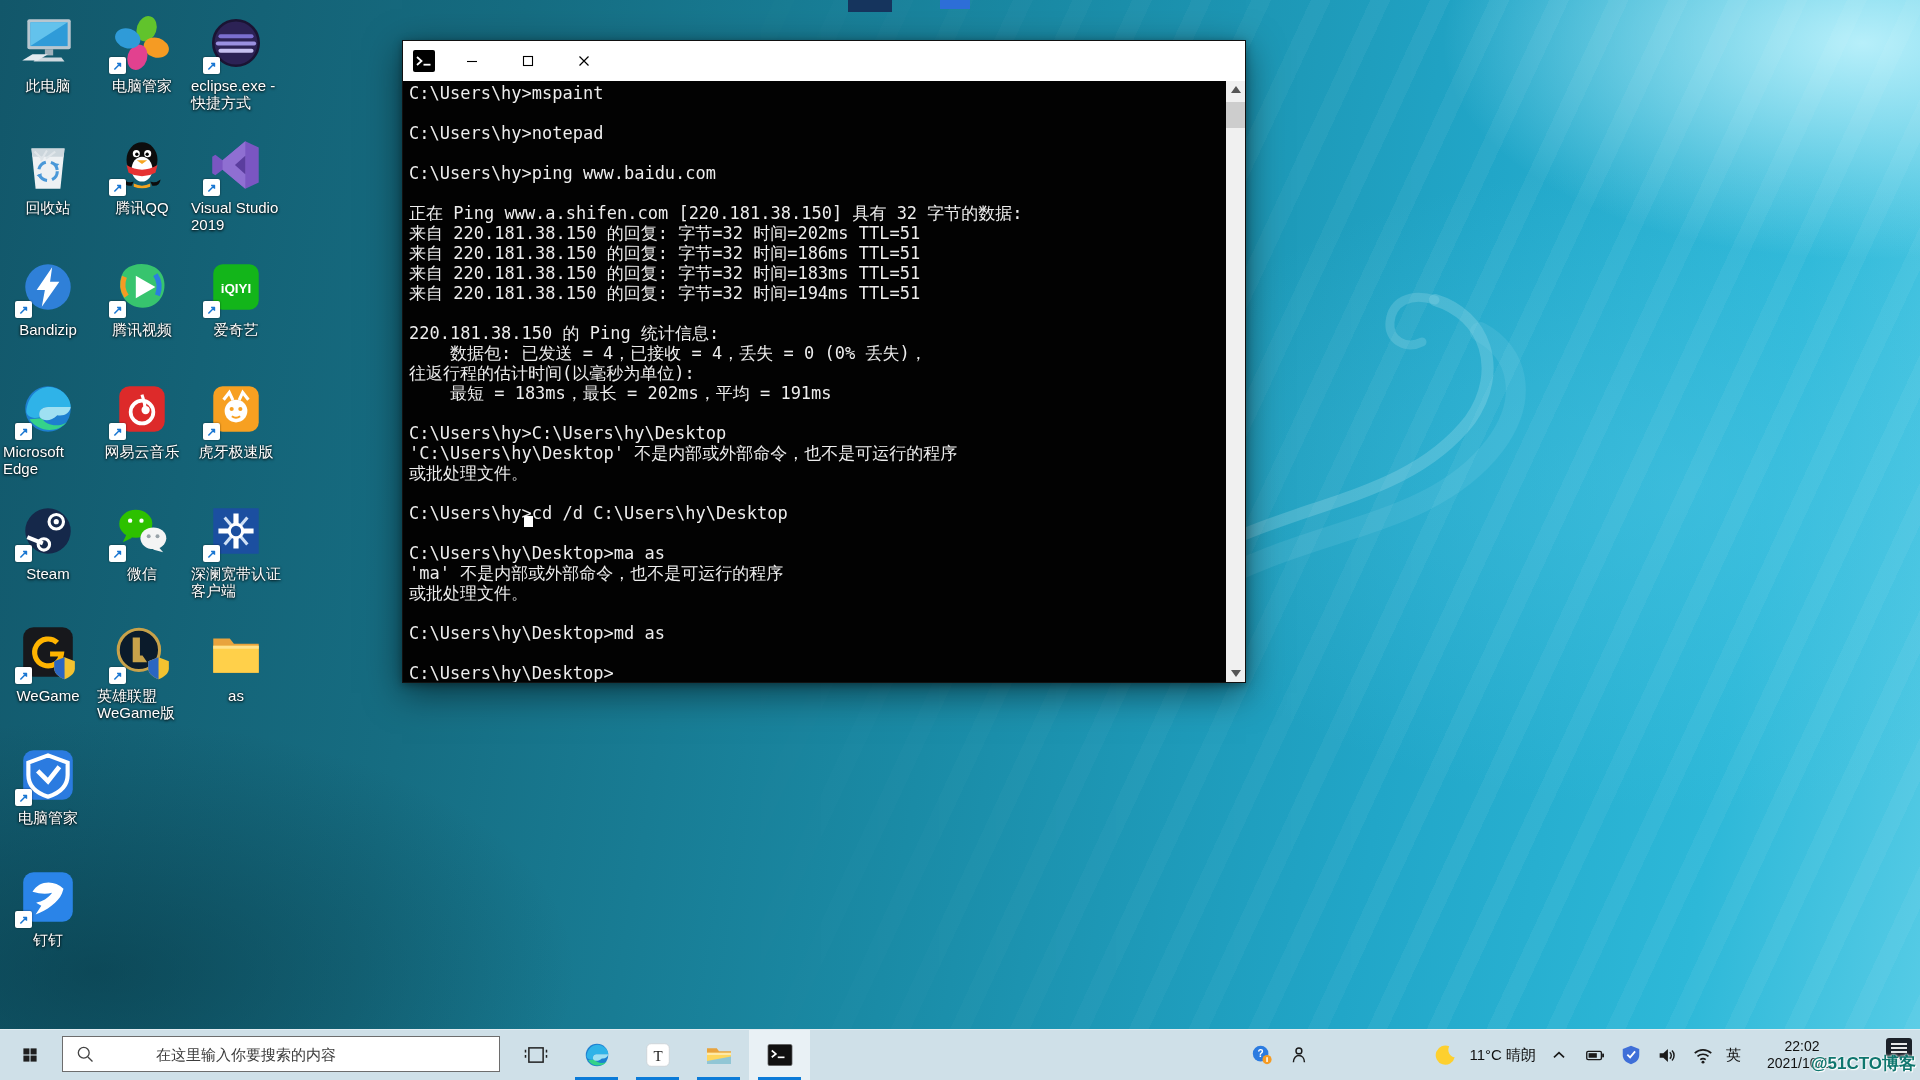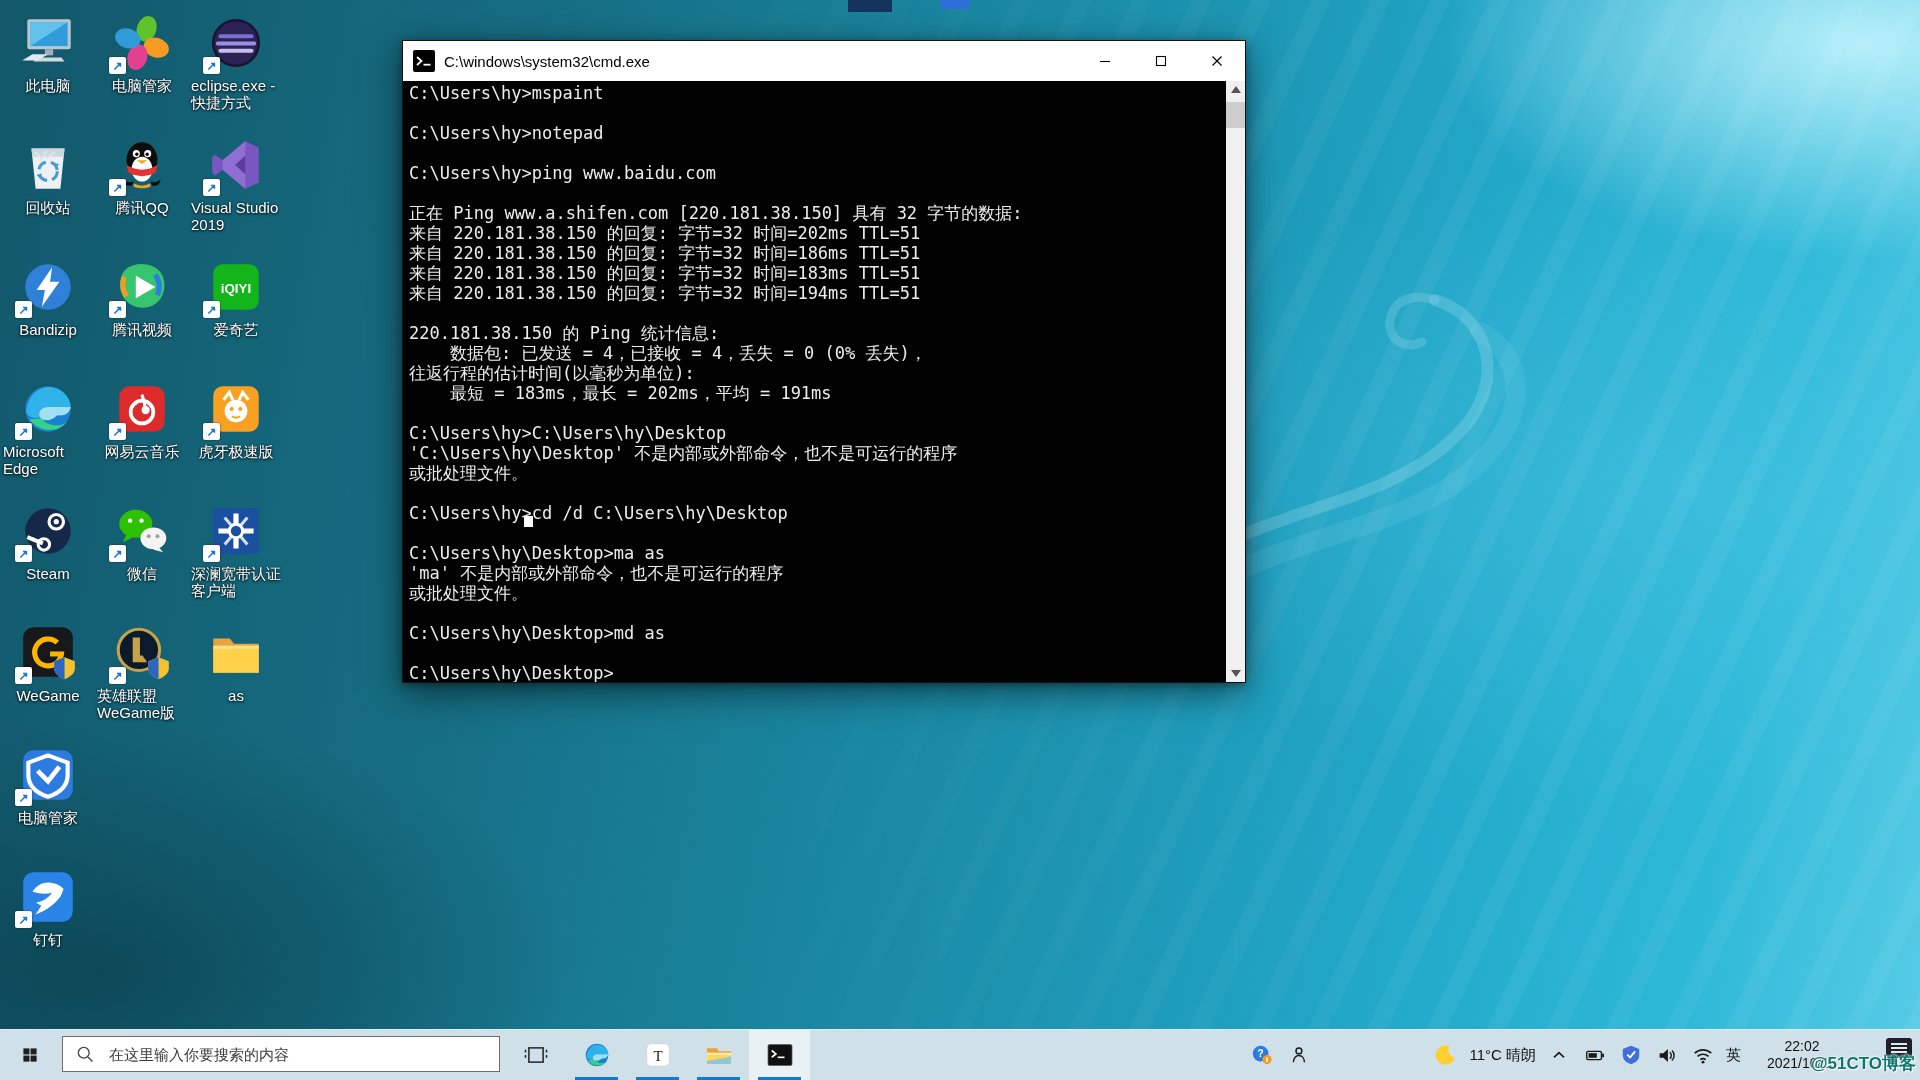--- a/index.html
+++ b/index.html
@@ -54,21 +54,21 @@
   .tri-up{width:0;height:0;border-left:5px solid transparent;border-right:5px solid transparent;border-bottom:7px solid #555;}
   .tri-dn{width:0;height:0;border-left:5px solid transparent;border-right:5px solid transparent;border-top:7px solid #555;}
   .sb-thumb{position:absolute;left:0;right:0;top:21px;height:26px;background:#cdcdcd;}
 
   
   .taskbar{position:absolute;left:0;bottom:0;width:1920px;height:50px;background:#cfe0e8;
     border-top:1px solid rgba(255,255,255,.35);}
   .start-btn{position:absolute;left:0;top:0;width:60px;height:50px;display:flex;align-items:center;justify-content:center;}
   .start-btn svg{width:22px;height:22px;}
   .search-box{position:absolute;left:62px;top:6px;width:438px;height:36px;background:#fff;
-    border:1px solid #6d6d6d;display:flex;align-items:center;padding-left:12px;box-sizing:border-box;}
+    border:1px solid #6d6d6d;display:flex;align-items:center;padding-left:12px;box-sizing:border-box;gap:47px;}
   .search-box svg{width:20px;height:20px;flex:none;margin-right:12px;}
   .search-box input{border:none;outline:none;flex:1;font-size:15px;font-family:"Liberation Sans",sans-serif;
     color:#222;background:transparent;}
   .search-box input::placeholder{color:#3c3c3c;opacity:1;}
   .tb-apps{position:absolute;left:505px;top:0;height:50px;display:flex;}
   .tb-btn{width:61px;height:50px;position:relative;display:flex;align-items:center;justify-content:center;}
   .tb-btn svg{width:30px;height:30px;}
   .tb-btn.open::after{content:"";position:absolute;left:9px;right:9px;bottom:0;height:3px;background:#0b7bd8;}
   .tb-btn.active{background:rgba(255,255,255,.55);}
   .tray{position:absolute;right:0;top:0;height:50px;display:flex;align-items:center;}
@@ -361,21 +361,20 @@
 
   <div class="cmd-win">
     <div class="cmd-titlebar">
       <span class="cmd-title-icon">
         <svg viewBox="0 0 22 22">
             <rect width="22" height="22" rx="2" fill="#000"></rect>
           <path d="M4 7 l4.5 4 L4 15" stroke="#fff" stroke-width="1.8" fill="none"></path>
           <rect x="10.5" y="13.8" width="7" height="1.8" fill="#fff"></rect>
           </svg>
       </span>
-      <span class="cmd-title">C:\windows\system32\cmd.exe</span>
       <span class="cap-btn">
         <svg viewBox="0 0 12 12">
             <path d="M1 6.5 h10" stroke="#000" stroke-width="1.1"></path>
           </svg>
       </span>
       <span class="cap-btn">
         <svg viewBox="0 0 12 12">
             <rect x="1.5" y="1.5" width="9" height="9" fill="none" stroke="#000" stroke-width="1.1"></rect>
           </svg>
       </span>

